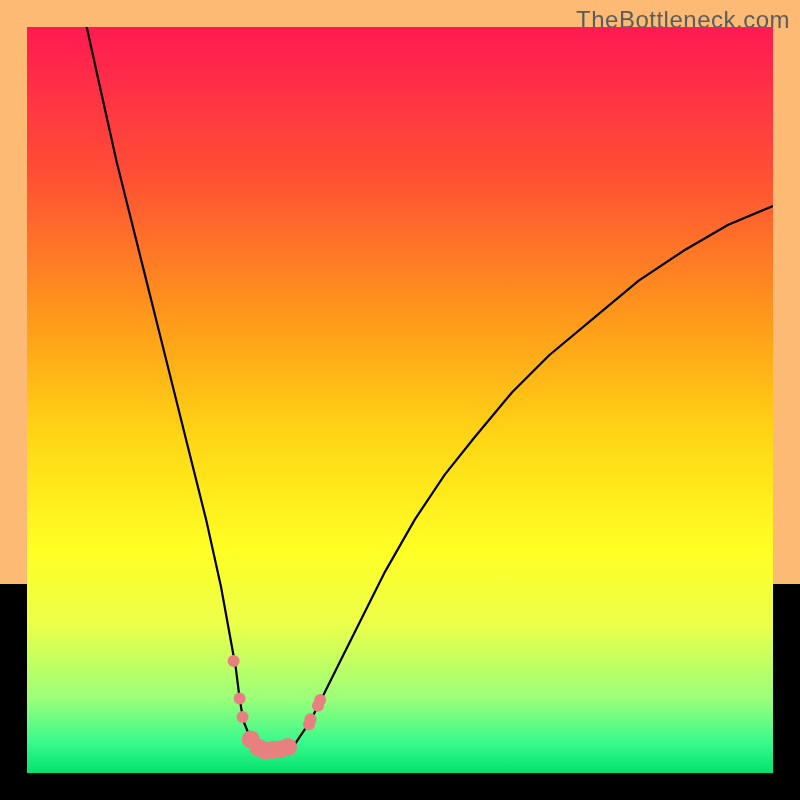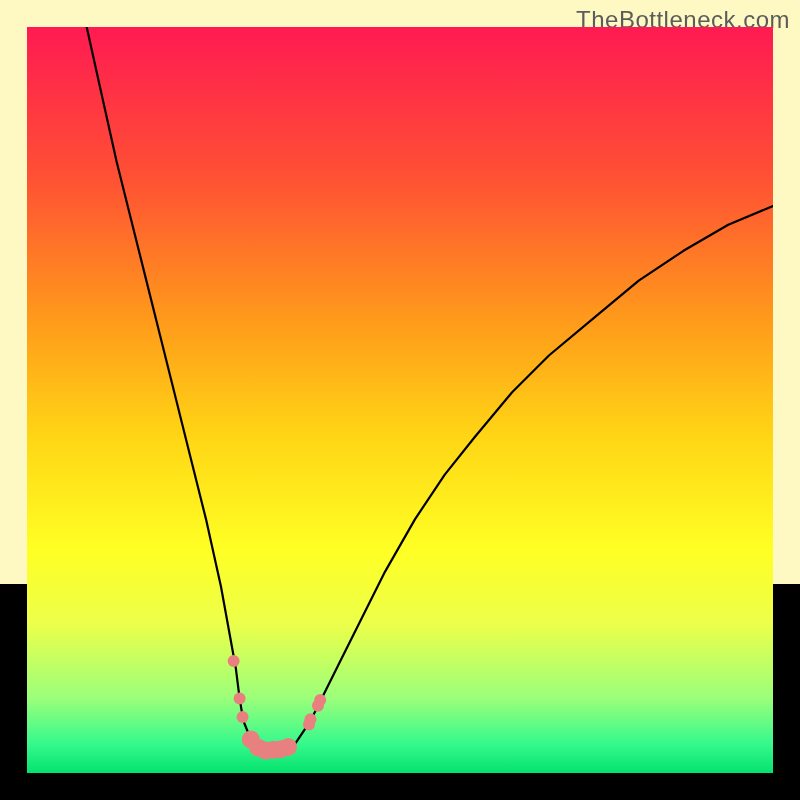--- a/index.html
+++ b/index.html
@@ -10,21 +10,21 @@
     background: #000;
     overflow: hidden;
     font-family: Arial, Helvetica, sans-serif;
   }
   .frame {
     position: absolute;
     left: 0;
     top: 0;
     width: 800px;
     height: 584px;
-    background: #fef9c3;
+    background: #fdba74;
   }
   .watermark {
     position: absolute;
     top: 6px;
     right: 10px;
     color: #5c5c5c;
     font-size: 24px;
     font-weight: 500;
     letter-spacing: 0.5px;
     pointer-events: none;

